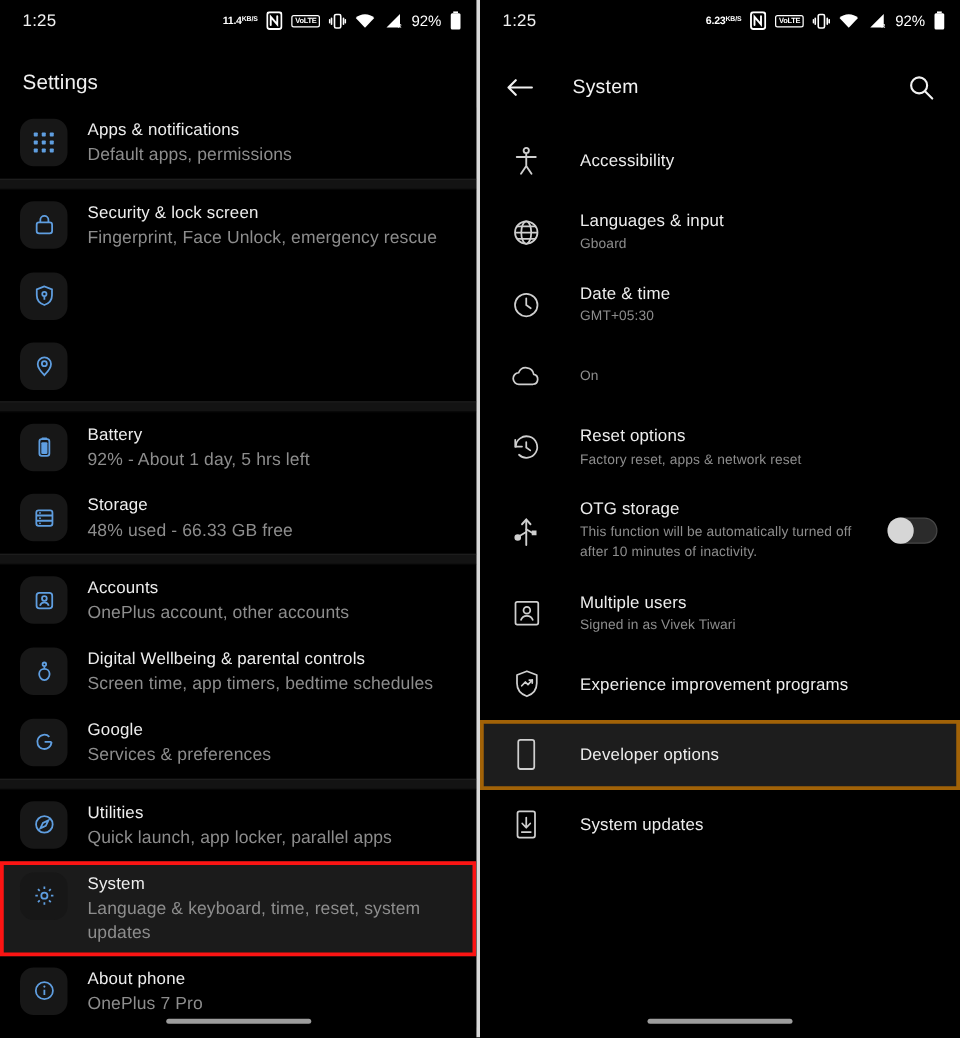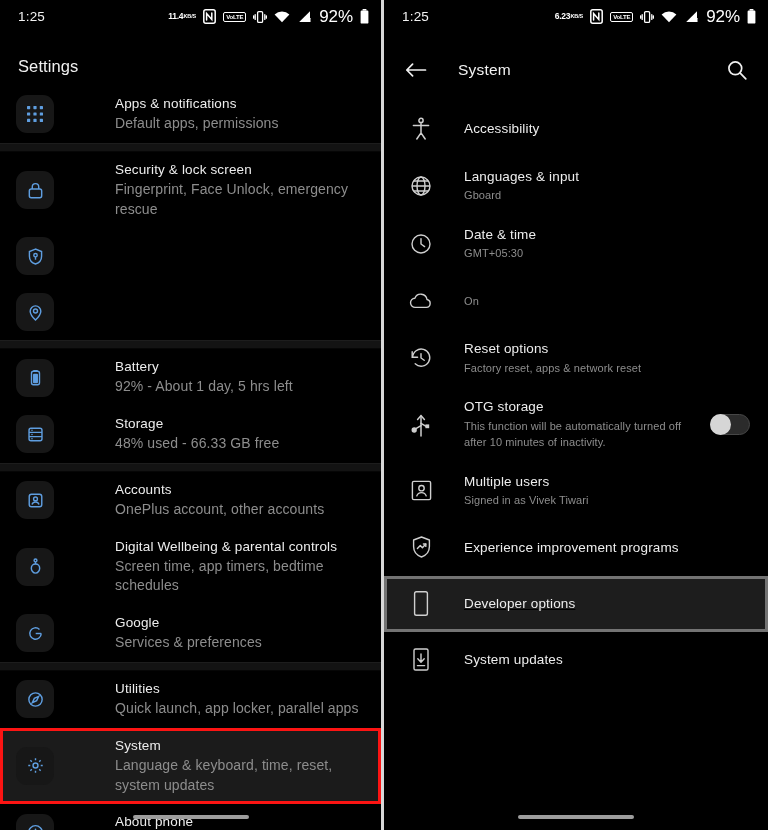--- a/index.html
+++ b/index.html
@@ -22,33 +22,32 @@
   .sb-clock{ font-size:13.5px; letter-spacing:.2px; color:#f2f2f2; }
   .sb-right{ margin-left:auto; display:flex; align-items:center; gap:7px; }
   .netspeed{ display:flex; flex-direction:row; align-items:center; line-height:1; }
   .netspeed .n1{ font-size:8.5px; font-weight:bold; letter-spacing:-.2px; }
   .netspeed .n2{ font-size:5.5px; font-weight:bold; letter-spacing:-.1px; margin-top:1px;}
   .ic{ display:block; }
   .volte{
     border:1.4px solid #fff; border-radius:2px; font-size:6px; font-weight:bold;
     padding:1px 2px; letter-spacing:-.2px; line-height:1;
   }
-  .batt-pct{ font-size:17px; letter-spacing:-.1px; }
+  .batt-pct{ font-size:12px; letter-spacing:-.1px; }
 
   
   .settings-title{
     font-size:16.5px; color:#f0f0f0; padding:24px 0 10px 18px; letter-spacing:.1px;
   }
   .group{ background:#000; }
   .sep{ height:9px; background:#131313; border-top:1px solid #1d1d1d; border-bottom:1px solid #060606;}
 
   .row{
-    display:flex; align-items:center; padding:9px 16px 9px 16px; min-height:56px;
+    display:flex; align-items:flex-start; padding:9px 16px 9px 16px; min-height:56px;
     position:relative;
-    gap:45px;
   }
   .row .iconbox{
     width:38px; height:38px; border-radius:11px; background:#171717;
     flex:0 0 38px; display:flex; align-items:center; justify-content:center;
     margin-right:16px;
   }
   .row .txt{ display:flex; flex-direction:column; justify-content:center; }
   .row .t1{ font-size:13.5px; color:#ededed; letter-spacing:.15px; line-height:1.35; }
   .row .t2{ font-size:14px; color:#8d8d8d; letter-spacing:.1px; line-height:1.4; margin-top:1px;}
 
@@ -64,25 +63,25 @@
   .appbar .title{ font-size:15.5px; color:#f2f2f2; margin-left:28px; letter-spacing:.2px; }
   .appbar .search{ margin-left:auto; width:26px; height:26px; display:flex; align-items:center; justify-content:center;}
 
   .rrow{
     display:flex; align-items:center; padding:11px 18px 11px 22px; min-height:56px;
   }
   .rrow .ricon{
     width:30px; flex:0 0 30px; display:flex; align-items:center; justify-content:center;
     margin-right:28px;
   }
-  .rrow .rtxt{ flex:1 1 auto; display:flex; flex-direction:column;text-decoration:underline; }
+  .rrow .rtxt{ flex:1 1 auto; display:flex; flex-direction:column; }
   .rrow .r1{ font-size:13.5px; color:#ededed; letter-spacing:.15px; line-height:1.35;}
   .rrow .r2{ font-size:11px; color:#8d8d8d; letter-spacing:.1px; line-height:1.45; margin-top:2px; max-width:252px;}
   .rrow.highlight{
-    border:3px solid #737373; background:#1d1d1d; padding:8px 15px 8px 19px;
+    border:3px solid #a16207; background:#1d1d1d; padding:8px 15px 8px 19px;
   }
   .switch{
     width:40px; height:21px; border-radius:11px; background:#2b2b2b;
     border:1.5px solid #474747; position:relative; flex:0 0 40px; margin-left:10px;
   }
   .switch .knob{
     position:absolute; left:-1px; top:-1.5px; width:21px; height:21px;
     border-radius:50%; background:#d6d6d6;
   }
 

